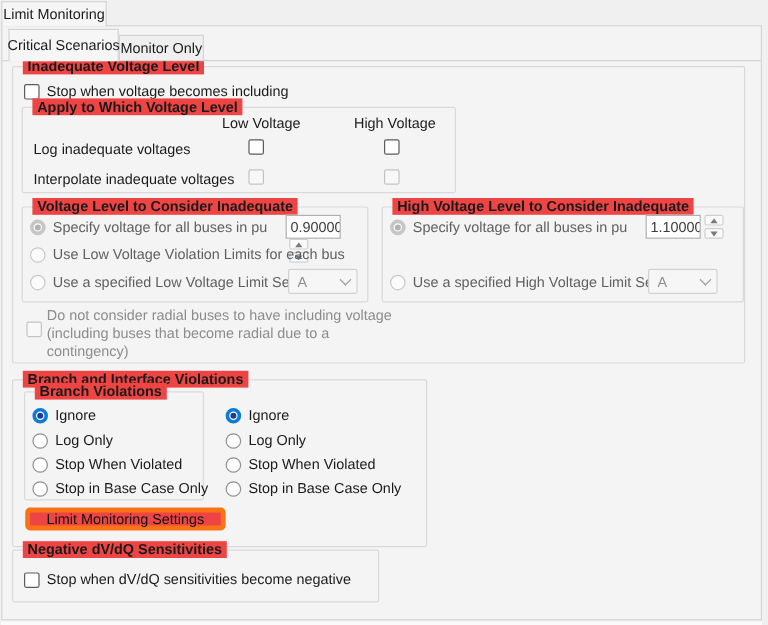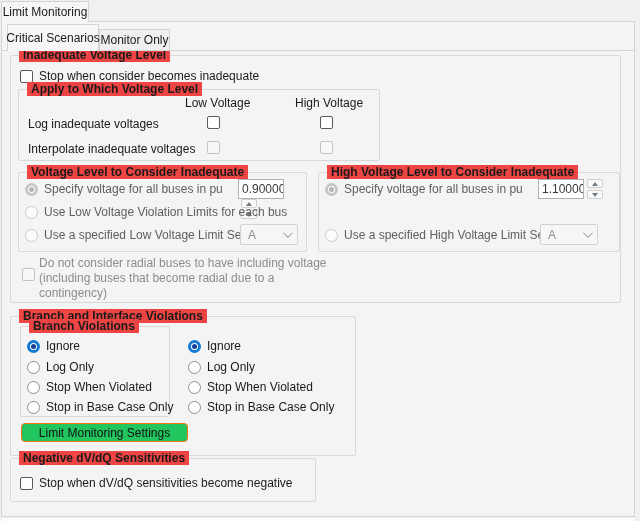--- a/index.html
+++ b/index.html
@@ -45,21 +45,21 @@
   .spin-btns{display:flex;flex-direction:column;gap:2px;margin-left:3px;}
   .spin-btn{width:16px;height:9px;box-sizing:border-box;border:1px solid #cfcfcf;background:#fafafa;border-radius:2px;display:flex;align-items:center;justify-content:center;}
   .tri-up{width:0;height:0;border-left:3px solid transparent;border-right:3px solid transparent;border-bottom:4px solid #6f7b85;}
   .tri-down{width:0;height:0;border-left:3px solid transparent;border-right:3px solid transparent;border-top:4px solid #6f7b85;}
 
   
   .combo{width:58px;height:21px;box-sizing:border-box;border:1px solid #d2d2d2;background:#f6f6f6;border-radius:2px;display:flex;align-items:center;justify-content:space-between;padding:0 7px;color:#8f8f8f;}
   .chev{width:6px;height:6px;border-right:1.5px solid #a0a0a0;border-bottom:1.5px solid #a0a0a0;transform:rotate(45deg) translateY(-2px);flex:0 0 auto;}
 
   
-  .btn{box-sizing:border-box;border:1px solid #f97316;background:#22c55e;border-radius:4px;display:flex;align-items:center;justify-content:center;color:#111;}
+  .btn{box-sizing:border-box;border:4px solid #f97316;background:#ef4444;border-radius:4px;display:flex;align-items:center;justify-content:center;color:#111;}
 
   .wraptext{line-height:15px;white-space:normal;}
 </style>
 </head>
 <body>
 
 <div id="root">
 
   <div class="abs page-outer"></div>
   <div class="abs bottom-strip"></div>
@@ -74,21 +74,21 @@
   <div class="abs tab tab-critical">
     <span class="lbl">Critical Scenarios</span>
   </div>
 
   <div class="abs group" style="left:10px;top:55px;width:611px;height:248px;">
     <span class="gtitle">Inadequate Voltage Level</span>
   </div>
 
   <div class="abs row" style="left:20px;top:69px;">
     <span class="checkbox"></span>
-    <span class="lbl">Stop when consider becomes inadequate</span>
+    <span class="lbl">Stop when voltage becomes including</span>
   </div>
 
   <div class="abs group" style="left:18px;top:89px;width:362px;height:72px;">
     <span class="gtitle">Apply to Which Voltage Level</span>
   </div>
   <span class="abs lbl" style="left:185px;top:96px;">Low Voltage</span>
   <span class="abs lbl" style="left:295px;top:96px;">High Voltage</span>
 
   <span class="abs lbl" style="left:28px;top:117px;">Log inadequate voltages</span>
   <span class="abs checkbox" style="left:207px;top:116px;"></span>

